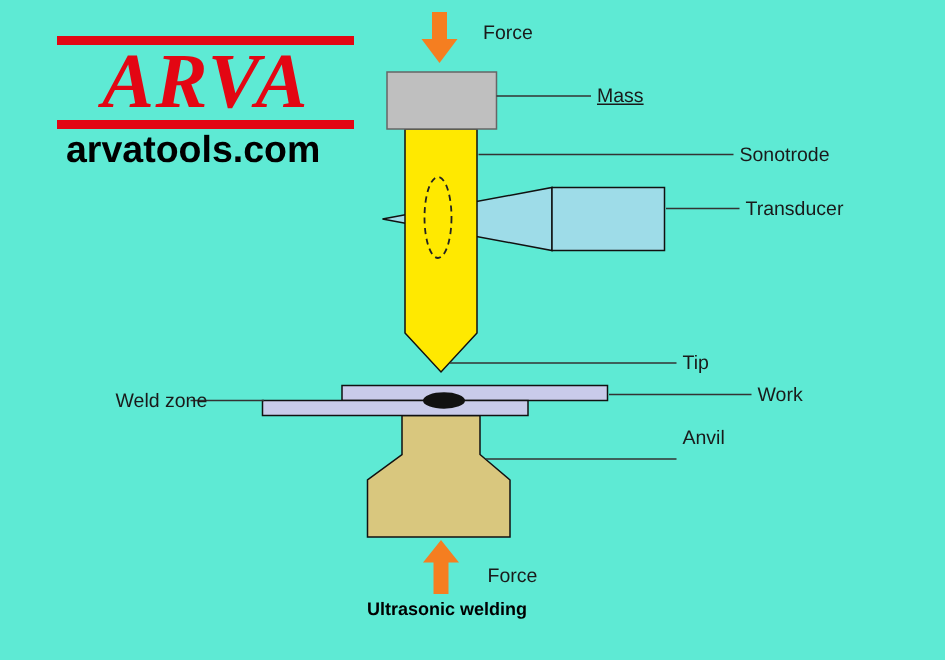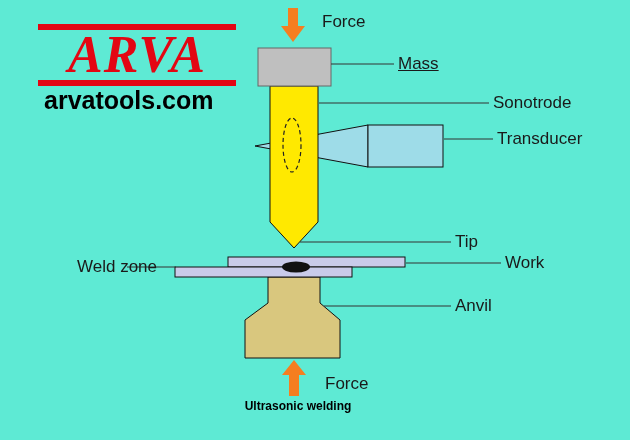--- a/index.html
+++ b/index.html
@@ -1,21 +1,21 @@
 <!DOCTYPE html>
 <html><head>
 <meta charset="utf-8">
 <style>
   html,body { margin:0; padding:0; background:#fff; }
   .stage {
     position:relative; width:630px; height:440px; background:#5eead4;
     font-family:"Liberation Sans", sans-serif; overflow:hidden;
   }
   .label {
-    position:absolute; font-size:17px; color:#1a1a1a; white-space:nowrap;
+    position:absolute; font-size:13px; color:#1a1a1a; white-space:nowrap;
     line-height:15px;
   }
   .logo {
     position:absolute; left:38px; top:24px; width:198px;
     border-top:6px solid #e30613; border-bottom:6px solid #e30613;
     text-align:center;
   }
   .logo-text {
     font-family:"Liberation Serif", serif; font-weight:bold; font-style:italic;
     font-size:52px; line-height:50px; color:#e30613; letter-spacing:1px;
@@ -73,18 +73,18 @@
     <line x1="324" y1="306" x2="451" y2="306" stroke="#333" stroke-width="1"></line>
   </svg>
 
   <div class="label" style="left:322px; top:14px;">Force</div>
   <div class="label" style="left:398px; top:56px;text-decoration:underline;">Mass</div>
   <div class="label" style="left:493px; top:95px;">Sonotrode</div>
   <div class="label" style="left:497px; top:131px;">Transducer</div>
   <div class="label" style="left:455px; top:234px;">Tip</div>
   <div class="label" style="left:505px; top:255px;">Work</div>
   <div class="label" style="left:58px; top:259px;margin-left:19px;">Weld zone</div>
-  <div class="label" style="left:455px; top:298px;">Anvil</div>
+  <div class="label" style="left:455px; top:284px;">Anvil</div>
   <div class="label" style="left:325px; top:376px;">Force</div>
 
   <div class="caption">Ultrasonic welding</div>
 
 </div>
 
 </body></html>

